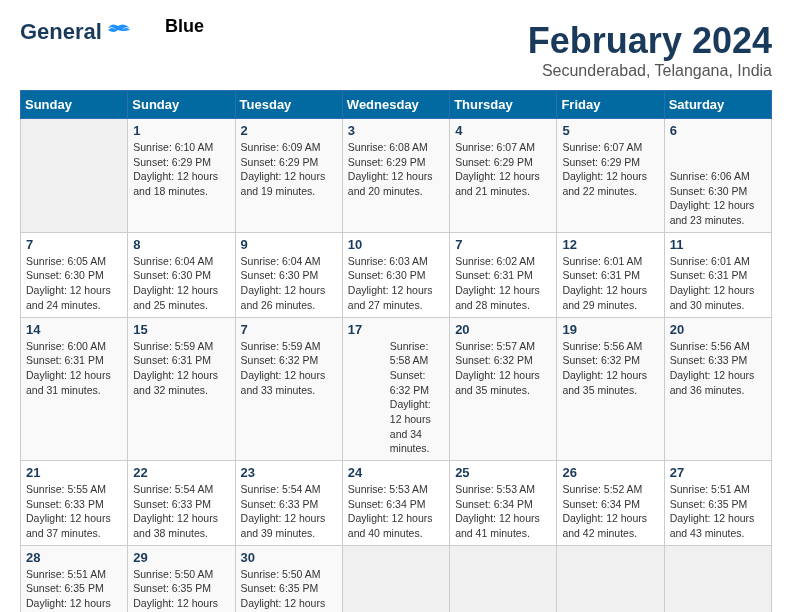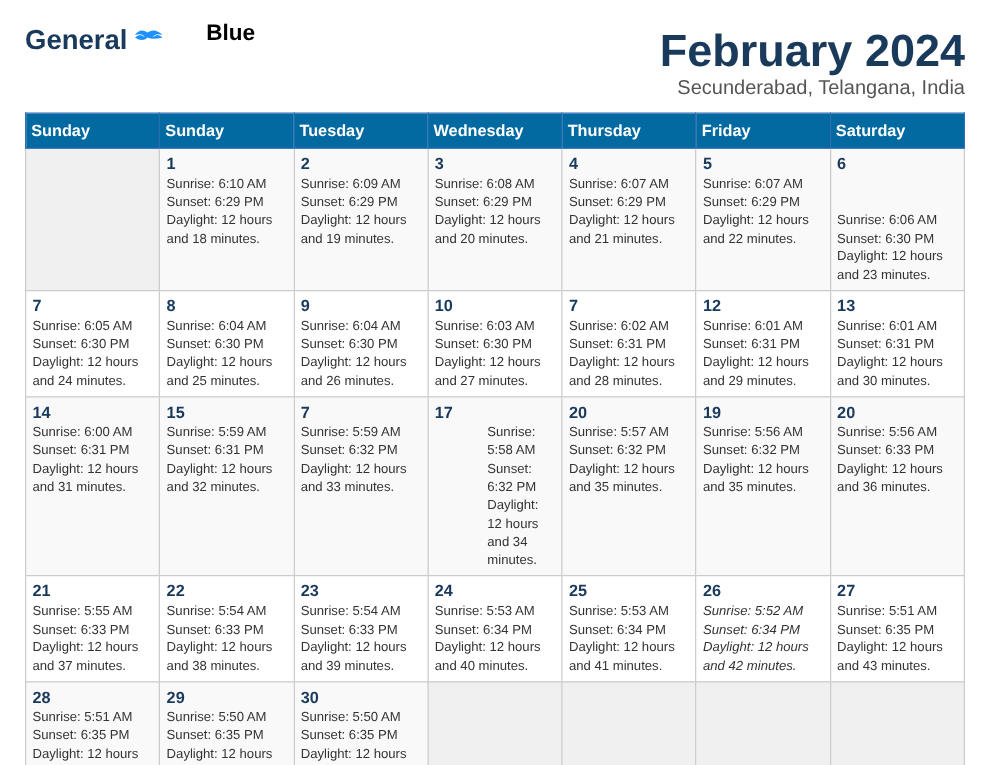--- a/index.html
+++ b/index.html
@@ -196,21 +196,21 @@
 and 28 minutes.</div>
         </td>
         <td>
           <span class="day-number">12</span>
           <div class="day-info" style="white-space: pre-line;">Sunrise: 6:01 AM
 Sunset: 6:31 PM
 Daylight: 12 hours
 and 29 minutes.</div>
         </td>
         <td>
-          <span class="day-number">13</span>
+          <span class="day-number">11</span>
           <div class="day-info" style="white-space: pre-line;">Sunrise: 6:01 AM
 Sunset: 6:31 PM
 Daylight: 12 hours
 and 30 minutes.</div>
         </td>
       </tr>
       <tr>
         <td>
           <span class="day-number">14</span>
           <div class="day-info" style="white-space: pre-line;">Sunrise: 6:00 AM
@@ -292,21 +292,21 @@
         </td>
         <td>
           <span class="day-number">25</span>
           <div class="day-info" style="white-space: pre-line;">Sunrise: 5:53 AM
 Sunset: 6:34 PM
 Daylight: 12 hours
 and 41 minutes.</div>
         </td>
         <td>
           <span class="day-number">26</span>
-          <div class="day-info" style="white-space: pre-line; font-style: italic;">Sunrise: 5:52 AM
+          <div class="day-info" style="white-space: pre-line;">Sunrise: 5:52 AM
 Sunset: 6:34 PM
 Daylight: 12 hours
 and 42 minutes.</div>
         </td>
         <td>
           <span class="day-number">27</span>
           <div class="day-info" style="white-space: pre-line;">Sunrise: 5:51 AM
 Sunset: 6:35 PM
 Daylight: 12 hours
 and 43 minutes.</div>

